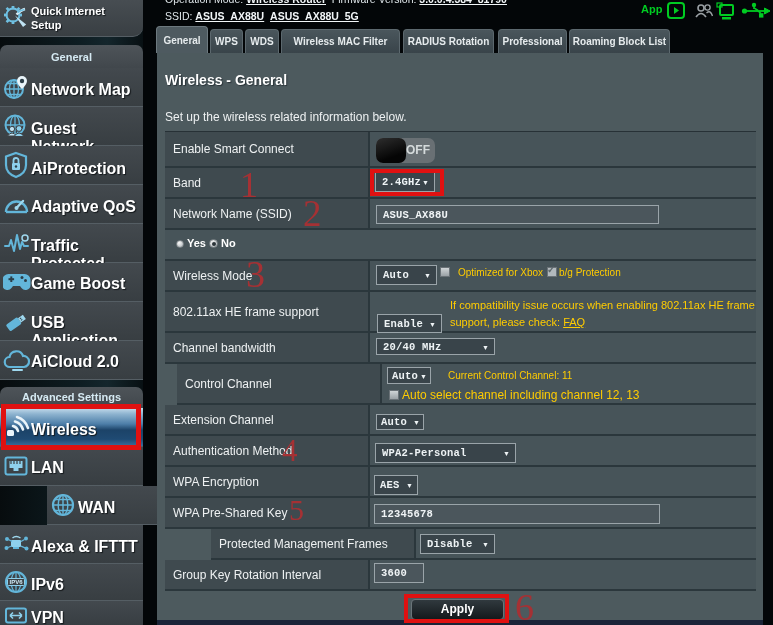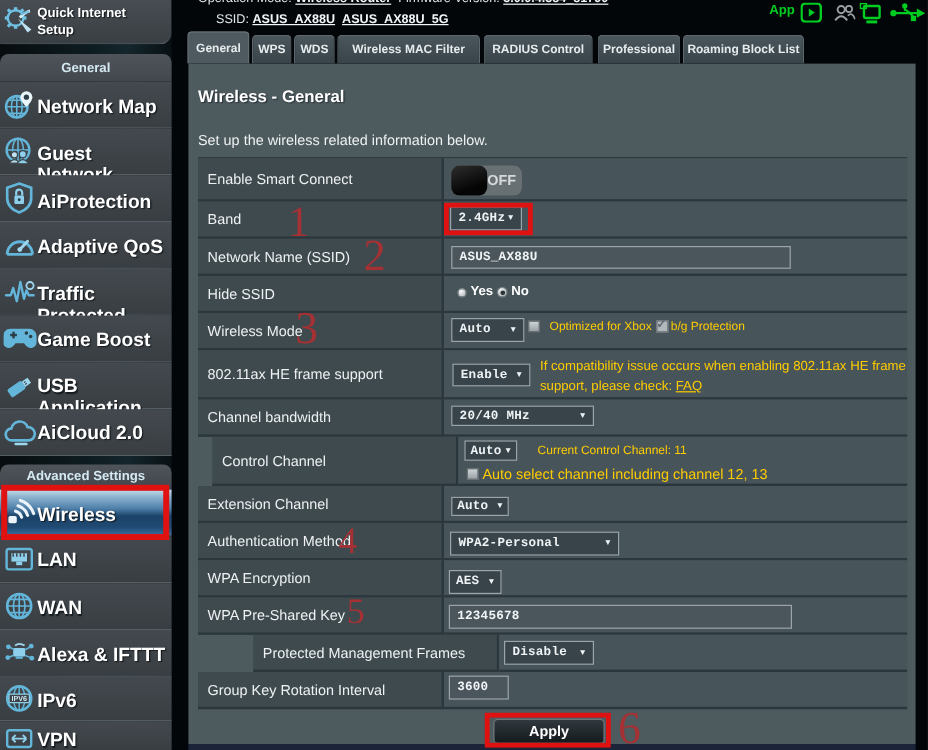--- a/index.html
+++ b/index.html
@@ -34,21 +34,21 @@
   .cb{position:absolute;width:9px;height:9px;background:linear-gradient(#cfd4d6,#9aa1a5);border:1px solid #6a7277;box-sizing:border-box;}
   
   .redbox{position:absolute;border:4px solid #e01111;box-sizing:border-box;}
   .rednum{position:absolute;font-family:"Liberation Serif",serif;color:#a53134;line-height:1;}
 </style>
 </head>
 <body>
 <div id="page">
 
   <div class="abs hdrtxt" style="left:165px;top:-7px;">Operation Mode: <span class="lnk">Wireless Router</span>&nbsp; Firmware Version: <span class="lnk">3.0.0.4.384_81790</span></div>
-  <div class="abs hdrtxt" style="left:180px;top:10px;">SSID: <span class="lnk">ASUS_AX88U</span>&nbsp; <span class="lnk">ASUS_AX88U_5G</span></div>
+  <div class="abs hdrtxt" style="left:165px;top:10px;">SSID: <span class="lnk">ASUS_AX88U</span>&nbsp; <span class="lnk">ASUS_AX88U_5G</span></div>
   <div class="abs" style="left:641px;top:3px;color:#0c2;font-size:11px;font-weight:bold;">App</div>
 
   <svg class="abs" style="left:667px;top:2px;" width="18" height="17" viewBox="0 0 18 17">
     <rect x="1" y="1" width="16" height="15" rx="3" fill="none" stroke="#0c2" stroke-width="2"></rect>
     <path d="M7 5 L12 8.5 L7 12 Z" fill="#0c2"></path>
   </svg>
 
   <svg class="abs" style="left:695px;top:2px;" width="18" height="17" viewBox="0 0 18 17">
     <circle cx="6" cy="6" r="3" fill="none" stroke="#9aa0a4" stroke-width="1.6"></circle>
     <circle cx="12.5" cy="5.5" r="2.6" fill="none" stroke="#9aa0a4" stroke-width="1.4"></circle>
@@ -183,21 +183,21 @@
     </div>
     <div class="sbitem" style="top:447px;height:39px;">
       <svg style="top:7px;" width="27" height="25" viewBox="0 0 27 25">
         <rect x="2.5" y="3.5" width="21" height="17" rx="2" fill="none" stroke="#63b6da" stroke-width="2"></rect>
         <rect x="6.5" y="7" width="13" height="7" fill="#8ed0ec"></rect>
         <path d="M8 7 v3 M11 7 v3 M14 7 v3 M17 7 v3" stroke="#3d4347" stroke-width="1.2"></path>
         <rect x="10.5" y="14" width="5" height="3" fill="#8ed0ec"></rect>
       </svg>
       <div class="lbl" style="top:12px;">LAN</div>
     </div>
-    <div class="sbitem" style="top:486px;height:39px;">
+    <div class="sbitem" style="top:486px;height:39px;margin-left:47px;">
       <svg style="top:6px;" width="27" height="27" viewBox="0 0 27 27">
         <circle cx="13" cy="13" r="10" fill="none" stroke="#63b6da" stroke-width="2.2"></circle>
         <path d="M3 13 h20 M13 3 v20 M4.6 7.5 h16.8 M4.6 18.5 h16.8" stroke="#63b6da" stroke-width="1.4" fill="none"></path>
         <ellipse cx="13" cy="13" rx="4.8" ry="10" fill="none" stroke="#63b6da" stroke-width="1.4"></ellipse>
       </svg>
       <div class="lbl" style="top:13px;">WAN</div>
     </div>
     <div class="sbitem" style="top:525px;height:39px;">
       <svg style="top:6px;" width="28" height="27" viewBox="0 0 28 27">
         <rect x="8" y="9" width="10" height="7" rx="1" fill="#8ed0ec"></rect>
@@ -227,21 +227,21 @@
         <path d="M7 9.5 h12 M7 9.5 l3 -3 M7 9.5 l3 3 M19 9.5 l-3 -3 M19 9.5 l-3 3" stroke="#8ed0ec" stroke-width="1.6" fill="none"></path>
       </svg>
       <div class="lbl" style="top:8px;">VPN</div>
     </div>
   </div>
 
   <div class="tab tabsel" style="left:156px;width:52px;">General</div>
   <div class="tab" style="left:210px;width:33px;">WPS</div>
   <div class="tab" style="left:245px;width:34px;">WDS</div>
   <div class="tab" style="left:281px;width:119px;">Wireless MAC Filter</div>
-  <div class="tab" style="left:403px;width:91px;">RADIUS Control</div>
+  <div class="tab" style="left:403px;width:91px;">RADIUS Rotation</div>
   <div class="tab" style="left:498px;width:69px;">Professional</div>
   <div class="tab" style="left:569px;width:101px;">Roaming Block List</div>
 
   <div id="panel"></div>
   <div class="abs" style="left:165px;top:110px;color:#eef1f2;font-size:12px;">Set up the wireless related information below.</div>
   <div class="abs" style="left:165px;top:72px;color:#fff;font-size:14px;font-weight:bold;text-shadow:1px 1px 1px #2a3338;">Wireless - General</div>
 
   <div id="tablerows">
 
     <div class="row" style="top:131px;height:37px;border-top:1px solid #273136;">
@@ -267,21 +267,20 @@
     <div class="row" style="top:199px;height:31px;">
       <div class="lcell">Network Name (SSID)</div>
       <div class="fcell">
         <div class="inp" style="left:6px;top:6px;width:283px;height:19px;">
             <span>ASUS_AX88U</span>
           </div>
       </div>
     </div>
 
     <div class="row" style="top:230px;height:31px;">
-      <div class="lcell">Hide SSID</div>
       <div class="fcell" style="color:#fff;font-size:12px;">
         <div style="position:absolute;left:11px;top:10px;width:8px;height:8px;border-radius:50%;background:radial-gradient(circle at 35% 30%,#fafafa,#a8afb3);border:1px solid #7b8387;box-sizing:border-box;"></div>
         <div style="position:absolute;left:22px;top:7px;font-weight:bold;font-size:11px;">Yes</div>
         <div style="position:absolute;left:44px;top:9px;width:9px;height:9px;border-radius:50%;background:radial-gradient(circle at 35% 30%,#f2f2f2,#a8afb3);border:1px solid #7b8387;box-sizing:border-box;"></div>
         <div style="position:absolute;left:46.5px;top:11.5px;width:4px;height:4px;border-radius:50%;background:#2a3338;"></div>
         <div style="position:absolute;left:56px;top:7px;font-weight:bold;font-size:11px;">No</div>
       </div>
     </div>
 
     <div class="row" style="top:261px;height:31px;">
@@ -295,21 +294,21 @@
         <div class="yel" style="position:absolute;left:88px;top:6px;font-size:10px;">Optimized for Xbox</div>
         <div class="cb" style="left:177px;top:6px;width:10px;height:10px;background:#b2b9bd;"></div>
         <div style="position:absolute;left:177px;top:3px;color:#5d676c;font-size:10px;font-weight:bold;">✓</div>
         <div class="yel" style="position:absolute;left:189px;top:6px;font-size:10px;">b/g Protection</div>
       </div>
     </div>
 
     <div class="row" style="top:292px;height:41px;">
       <div class="lcell">802.11ax HE frame support</div>
       <div class="fcell">
-        <div class="drop" style="left:7px;top:11px;width:65px;height:19px;">
+        <div class="drop" style="left:7px;top:22px;width:65px;height:19px;">
             <span class="dtxt">Enable</span>
             <span class="arr">▼</span>
           </div>
         <div class="yel" style="position:absolute;left:80px;top:5px;line-height:17px;font-size:11px;">If compatibility issue occurs when enabling 802.11ax HE frame<br>support, please check: <span style="text-decoration:underline;">FAQ</span></div>
       </div>
     </div>
 
     <div class="row" style="top:333px;height:31px;">
       <div class="lcell">Channel bandwidth</div>
       <div class="fcell">

